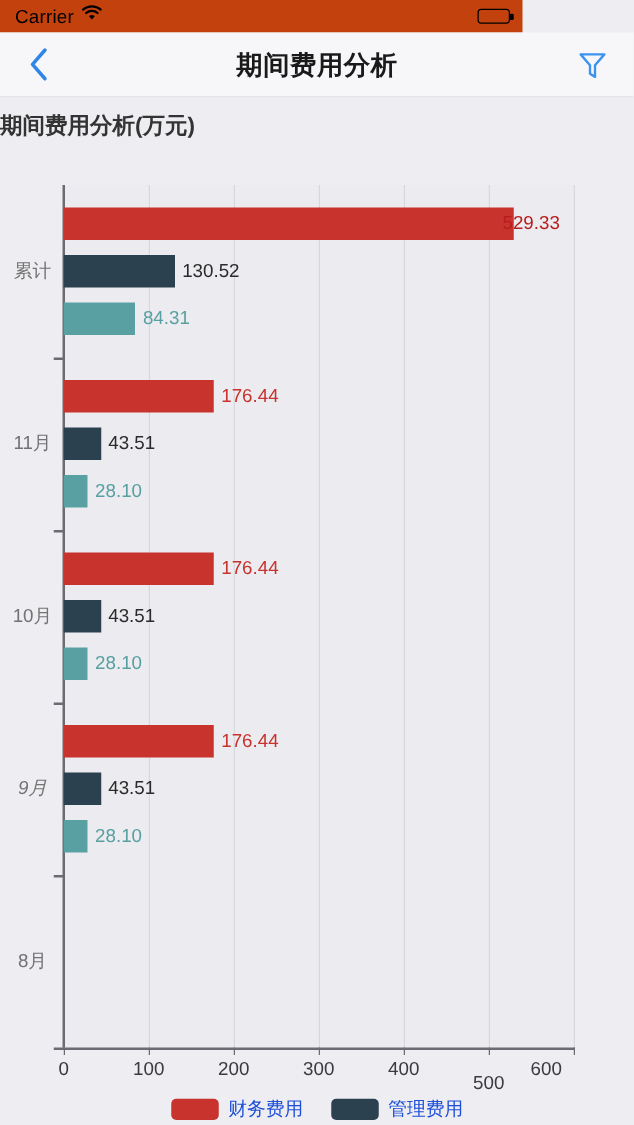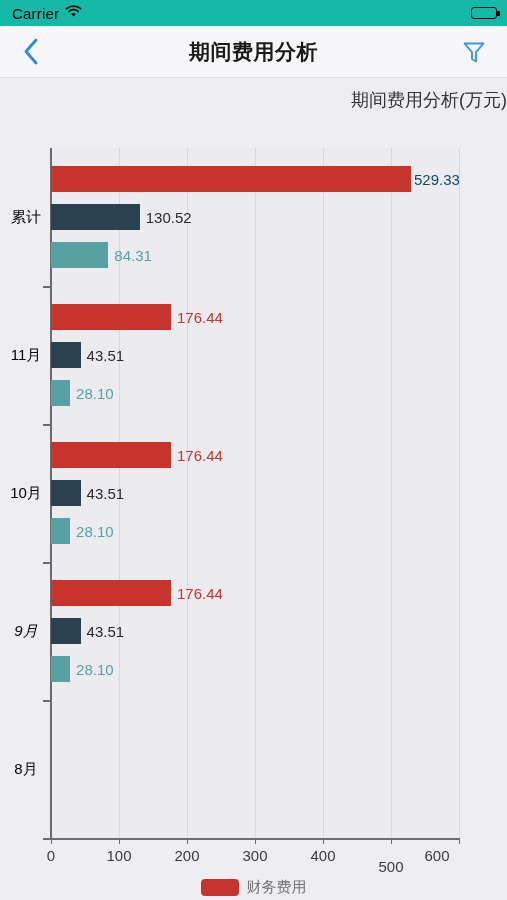--- a/index.html
+++ b/index.html
@@ -6,22 +6,22 @@
   html, body {
     width: 507px; height: 900px;
     font-family: "Liberation Sans", "DejaVu Sans", sans-serif;
     background: #eeeef2;
     overflow: hidden;
   }
   #app { position: relative; width: 507px; height: 900px; }
 
   
   .statusbar {
-    position: absolute; top: 0; left: 0; width: 507px; height: 26px;
-    background: #14b8a6;
+    position: absolute; top: 0; left: 0; width: 418px; height: 26px;
+    background: #c2410c;
     display: flex; align-items: center;
   }
   .sb-left { position: absolute; left: 12px; display: flex; align-items: center; gap: 6px; }
   .sb-carrier { font-size: 15px; font-weight: 400; color: #000; letter-spacing: .2px; }
   .sb-center { position: absolute; left: 0; width: 507px; text-align: center;
     font-size: 15px; font-weight: 700; color: #000; letter-spacing: .2px; }
   .sb-right { position: absolute; right: 10px; display: flex; align-items: center; }
   .battery {
     width: 26px; height: 12px; border: 1.4px solid #000; border-radius: 3px;
     position: relative; padding: 1.3px;
@@ -52,22 +52,22 @@
     position: absolute; right: 16px; width: 34px; height: 40px;
     display: flex; align-items: center; justify-content: center; cursor: pointer;
   }
 
   
   .chart-area {
     position: absolute; top: 78px; left: 0; width: 507px; height: 822px;
     background: #eeeef2;
   }
   .chart-title {
-    position: absolute; top: 10px; left: 0; width: 507px; text-align: right;
-    font-size: 18px; font-weight: 400; color: #333;
+    position: absolute; top: 10px; left: 0; width: 507px; text-align: left;
+    font-size: 18px; font-weight: 700; color: #333;
   }
 
   
   .plot {
     position: absolute;
     left: 51px; top: 70px;
     width: 408px; height: 690px;
   }
   .plot-bg { position: absolute; inset: 0; background: #ececf0; }
   .gridline { position: absolute; top: 0; bottom: 0; width: 1px; background: #d7d7dd; }
@@ -79,38 +79,38 @@
     position: absolute; left: 50px; top: 760px; width: 410px; height: 1.5px;
     background: #6b6b73;
   }
   .xtick { position: absolute; top: 760px; width: 1.2px; height: 6px; background: #6b6b73; }
   .xtick-label {
     position: absolute; top: 769px; font-size: 15px; color: #3a3a40;
     transform: translateX(-50%); white-space: nowrap;
   }
   .ytick { position: absolute; left: 43px; width: 8px; height: 1.5px; background: #6b6b73; }
   .cat-label {
-    position: absolute; left: 6px; font-size: 15px; color: #000000;
+    position: absolute; left: 6px; font-size: 15px; color: #737373;
     width: 40px; text-align: center; transform: translateY(-50%); white-space: nowrap;
   }
 
   .bar { position: absolute; left: 51px; height: 26px; }
   .bar-value {
     position: absolute; font-size: 15px; transform: translateY(-50%);
     white-space: nowrap;
   }
 
   
   .legend {
     position: absolute; top: 800px; left: 0; width: 507px;
     display: flex; align-items: center; justify-content: center; gap: 22px;
   }
   .legend-item { display: flex; align-items: center; gap: 8px; cursor: pointer; }
   .legend-swatch { width: 38px; height: 17px; border-radius: 4px; }
-  .legend-label { font-size: 15px; color: #737373; }
+  .legend-label { font-size: 15px; color: #1d4ed8; }
 </style>
 </head>
 <body>
 
 <div id="app">
 
   <div class="statusbar">
     <div class="sb-left">
       <span class="sb-carrier">Carrier</span>
       <span>
@@ -180,21 +180,21 @@
         <div class="cat-label" style="top: 277px;">11月</div>
         <div class="ytick" style="top: 484px;"></div>
         <div class="cat-label" style="top: 415px;">10月</div>
         <div class="ytick" style="top: 622px;"></div>
         <div class="cat-label" style="top: 553px; font-style: italic;">9月</div>
         <div class="ytick" style="top: 760px;"></div>
         <div class="cat-label" style="top: 691px;">8月</div>
       </div>
     <div id="bars-layer">
         <div class="bar" style="top: 88px; width: 359.944px; background: rgb(200, 51, 45);"></div>
-        <div class="bar-value" style="left: 414px; top: 101px; color: #0c4a6e;">529.33</div>
+        <div class="bar-value" style="left: 402px; top: 101px; color: #b91c1c;">529.33</div>
         <div class="bar" style="top: 126px; width: 88.7536px; background: rgb(43, 65, 80);"></div>
         <div class="bar-value" style="left: 145.754px; top: 139px; color: rgb(43, 43, 43);">130.52</div>
         <div class="bar" style="top: 164px; width: 57.3308px; background: rgb(88, 160, 161);"></div>
         <div class="bar-value" style="left: 114.331px; top: 177px; color: rgb(88, 160, 161);">84.31</div>
         <div class="bar" style="top: 226px; width: 119.979px; background: rgb(200, 51, 45);"></div>
         <div class="bar-value" style="left: 176.979px; top: 239px; color: rgb(200, 51, 45);">176.44</div>
         <div class="bar" style="top: 264px; width: 29.5868px; background: rgb(43, 65, 80);"></div>
         <div class="bar-value" style="left: 86.5868px; top: 277px; color: rgb(43, 43, 43);">43.51</div>
         <div class="bar" style="top: 302px; width: 19.108px; background: rgb(88, 160, 161);"></div>
         <div class="bar-value" style="left: 76.108px; top: 315px; color: rgb(88, 160, 161);">28.10</div>
@@ -210,16 +210,20 @@
         <div class="bar-value" style="left: 86.5868px; top: 553px; color: rgb(43, 43, 43);">43.51</div>
         <div class="bar" style="top: 578px; width: 19.108px; background: rgb(88, 160, 161);"></div>
         <div class="bar-value" style="left: 76.108px; top: 591px; color: rgb(88, 160, 161);">28.10</div>
       </div>
 
     <div class="legend" id="legend">
         <div class="legend-item">
           <span class="legend-swatch" style="background: rgb(200, 51, 45);"></span>
           <span class="legend-label">财务费用</span>
         </div>
+        <div class="legend-item">
+          <span class="legend-swatch" style="background: rgb(43, 65, 80);"></span>
+          <span class="legend-label">管理费用</span>
+        </div>
       </div>
   </div>
 
 </div>
 
 </body></html>

